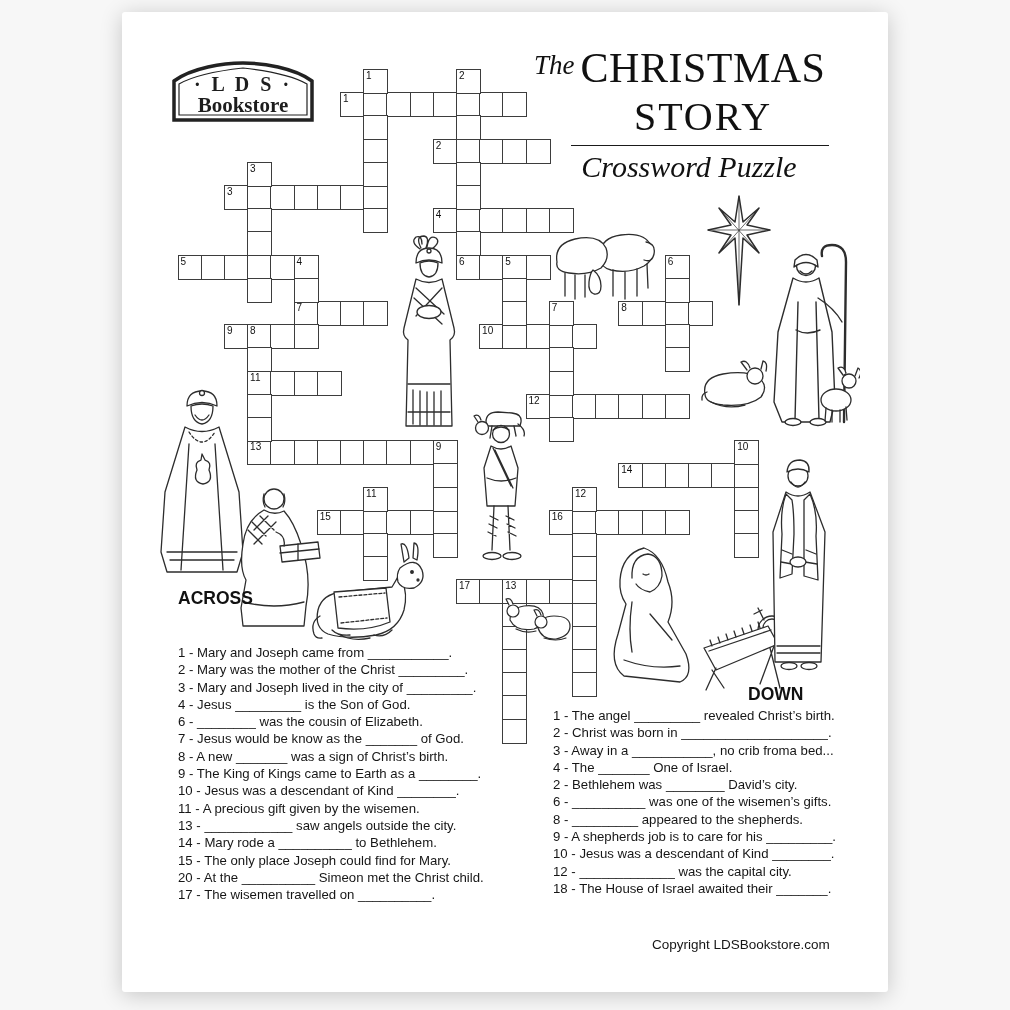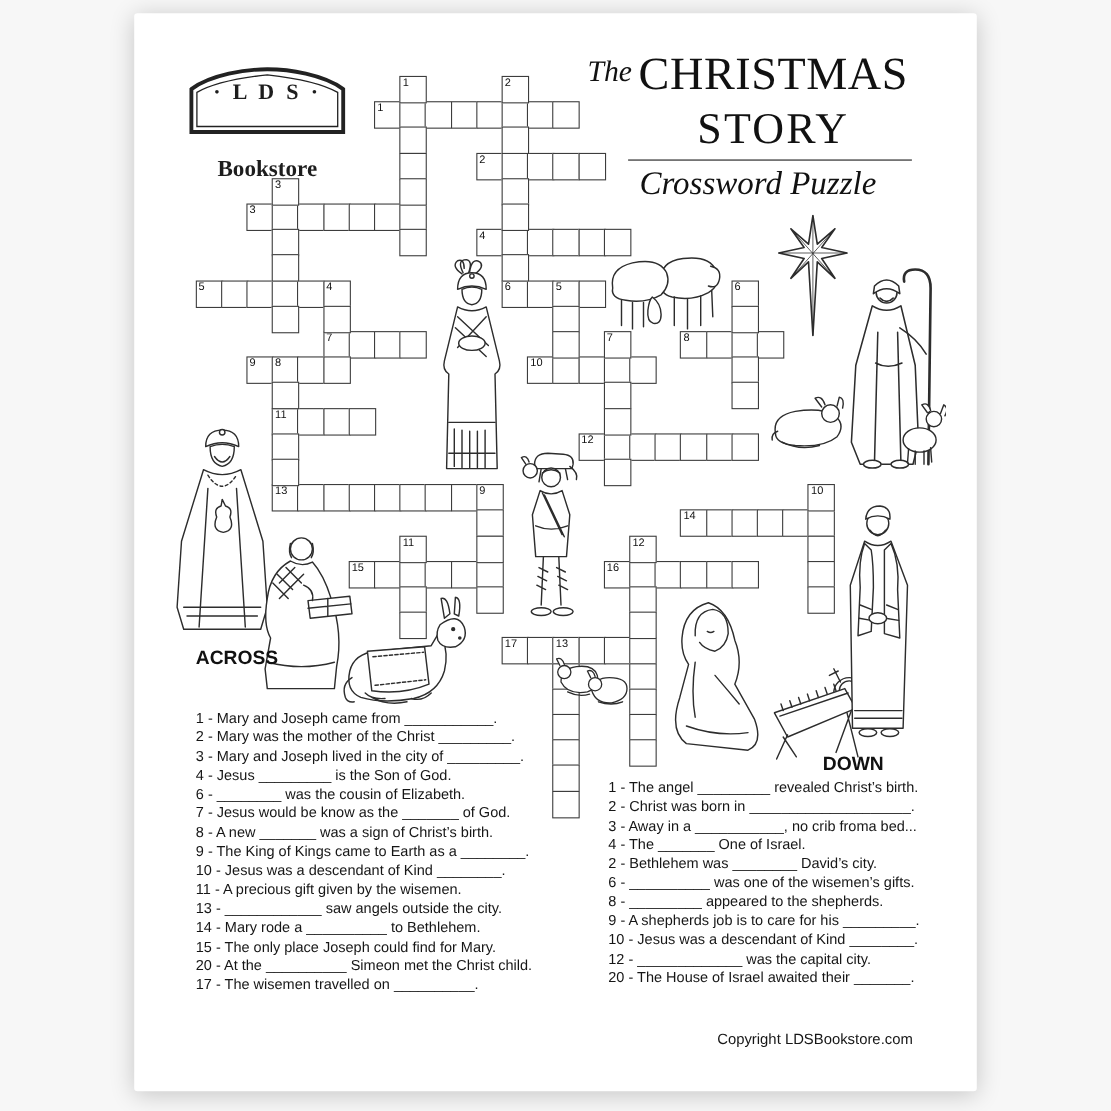--- a/index.html
+++ b/index.html
@@ -18,21 +18,20 @@
   .logo svg{position:absolute;left:0;top:0;}
   .logo-top{
     position:absolute;left:0;top:16px;width:150px;text-align:center;
     font-family:"Liberation Serif",serif;font-weight:bold;font-size:20px;
     letter-spacing:3px;color:#1d1d1d;
   }
   .logo-bottom{
     position:absolute;left:0;top:36px;width:150px;text-align:center;
     font-family:"Liberation Serif",serif;font-weight:bold;font-size:21px;
     color:#1d1d1d;
-    margin-top:48px;
   }
   
   .title-the{
     position:absolute;left:534px;top:50px;
     font-family:"Liberation Serif",serif;font-style:italic;font-size:27px;color:#111;
   }
   .title-main{
     position:absolute;left:575px;top:44px;width:256px;text-align:center;
     font-family:"Liberation Serif",serif;font-size:42px;color:#111;letter-spacing:0.5px;
   }
@@ -525,16 +524,16 @@
     <div class="clue">1 - The angel _________ revealed Christ’s birth.</div>
     <div class="clue">2 - Christ was born in ____________________.</div>
     <div class="clue">3 - Away in a ___________, no crib froma bed...</div>
     <div class="clue">4 - The _______ One of Israel.</div>
     <div class="clue">2 - Bethlehem was ________ David’s city.</div>
     <div class="clue">6 - __________ was one of the wisemen’s gifts.</div>
     <div class="clue">8 - _________ appeared to the shepherds.</div>
     <div class="clue">9 - A shepherds job is to care for his _________.</div>
     <div class="clue">10 - Jesus was a descendant of Kind ________.</div>
     <div class="clue">12 - _____________ was the capital city.</div>
-    <div class="clue">20 - The House of Israel awaited their _______.</div>
+    <div class="clue">18 - The House of Israel awaited their _______.</div>
   </div>
 
 <div class="copyright">Copyright LDSBookstore.com</div>
 
 </body></html>

